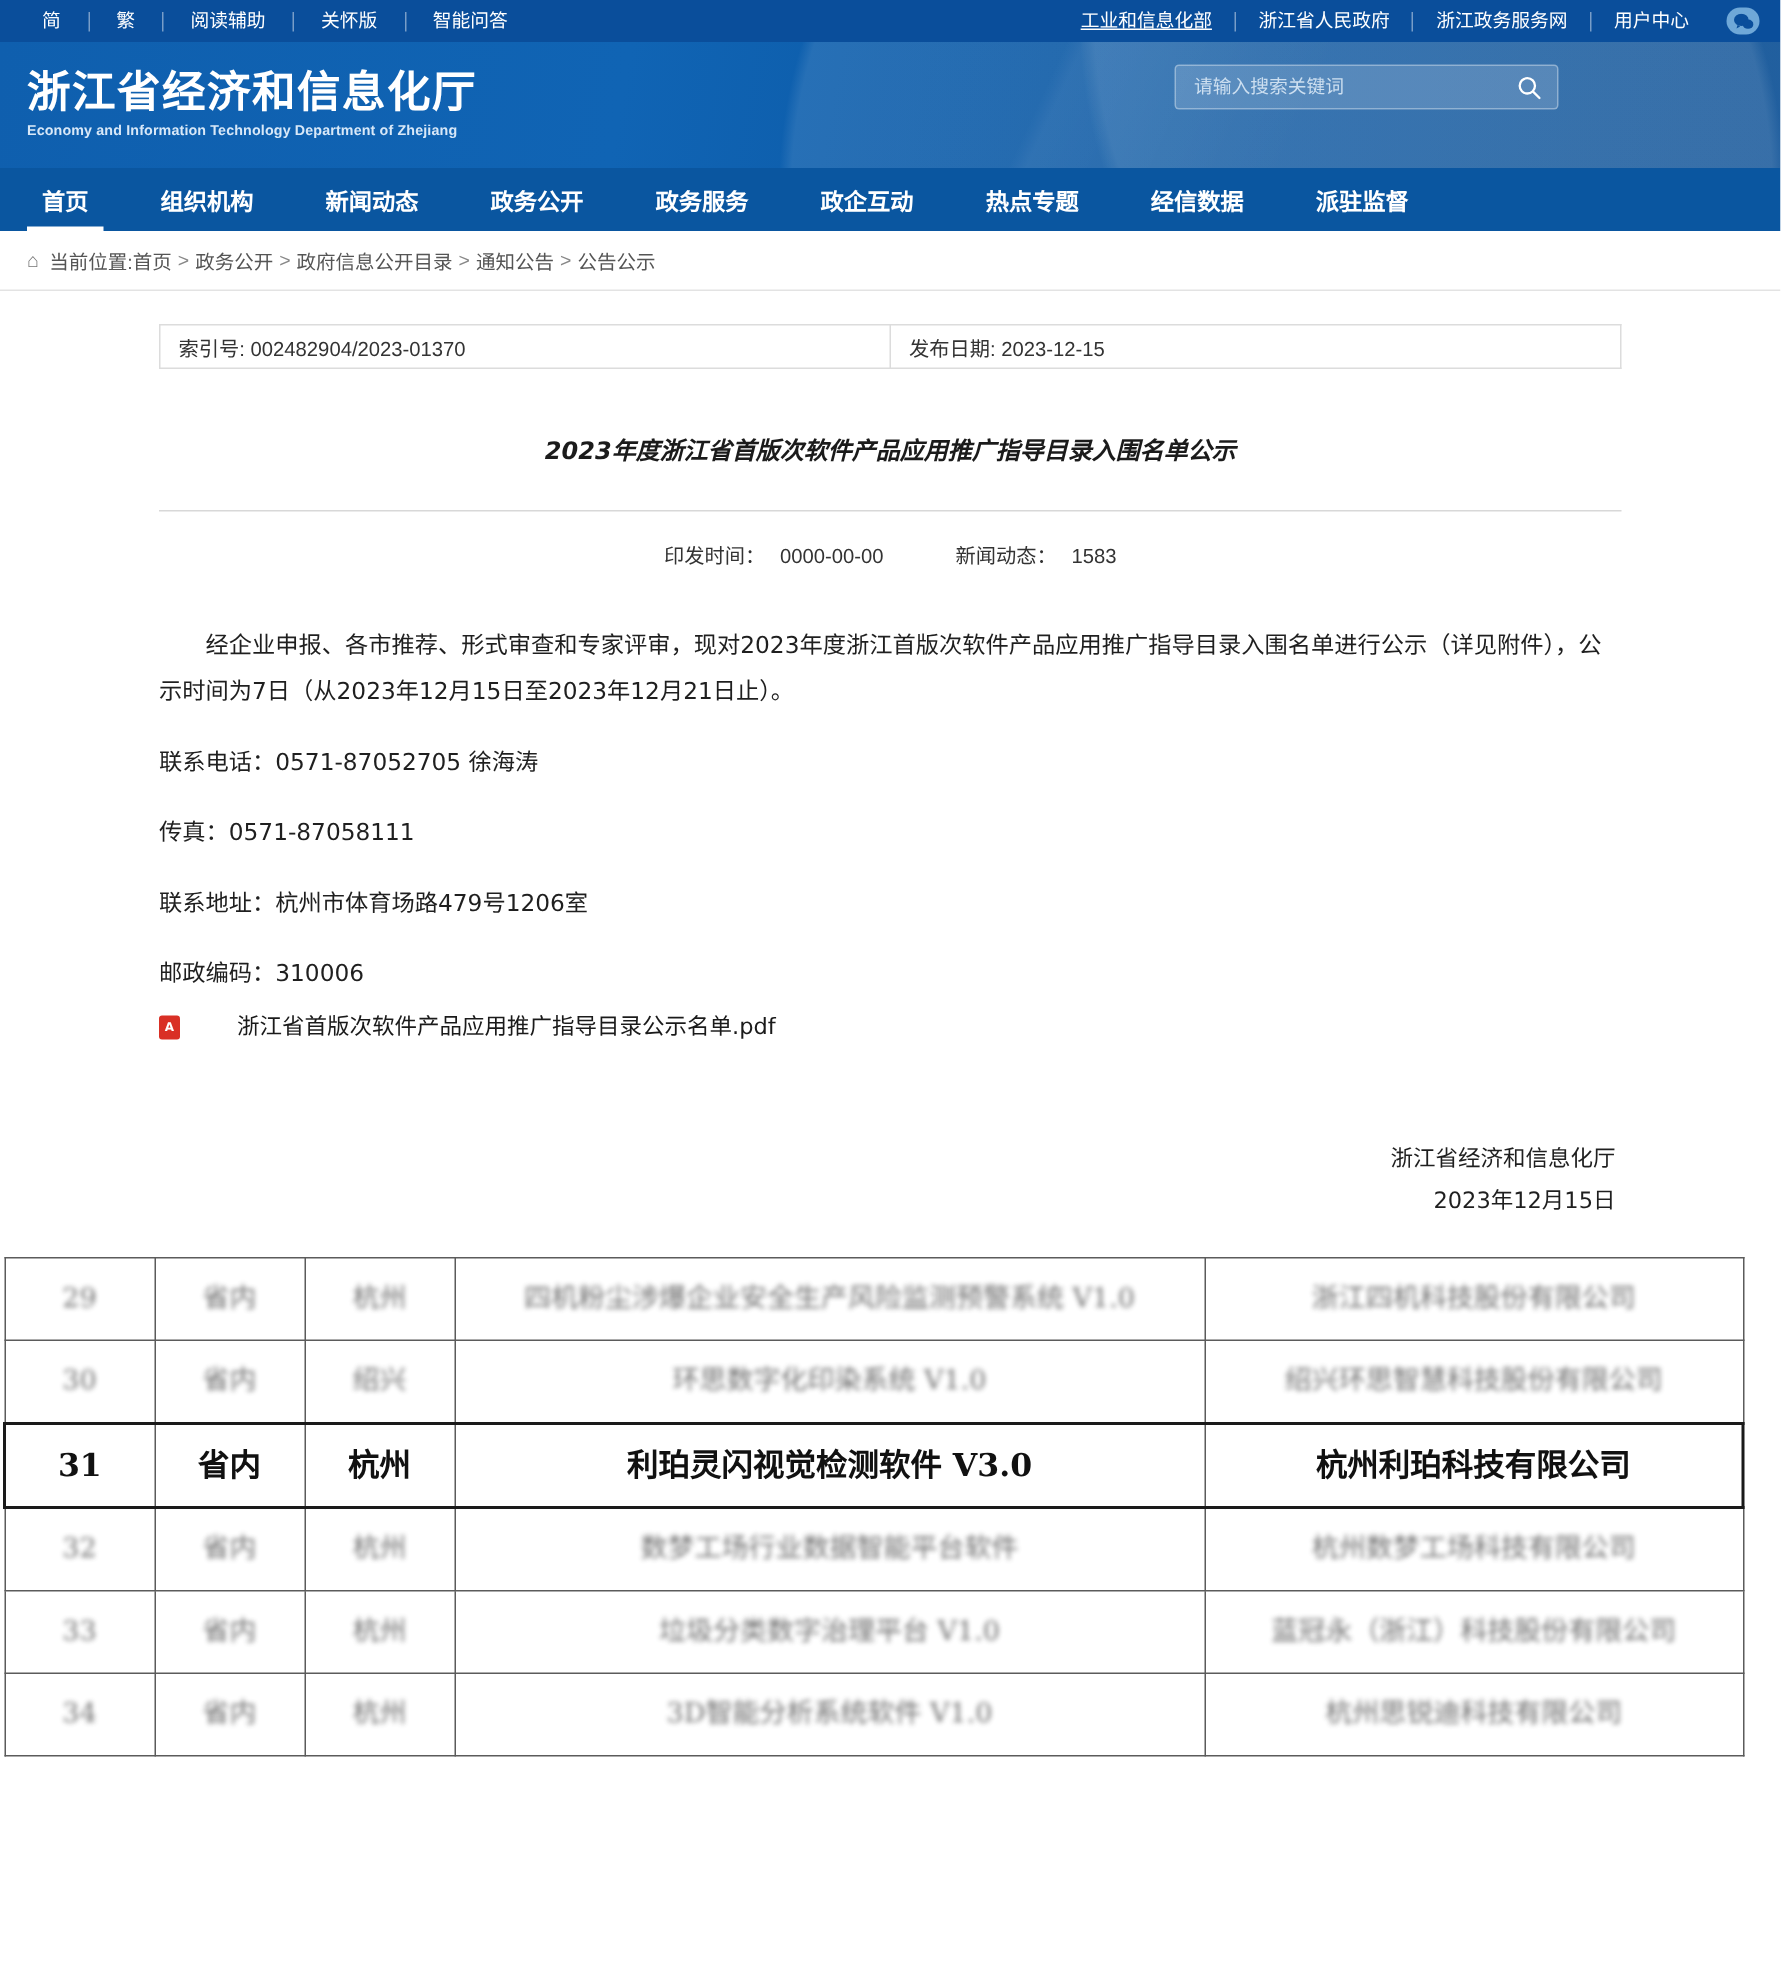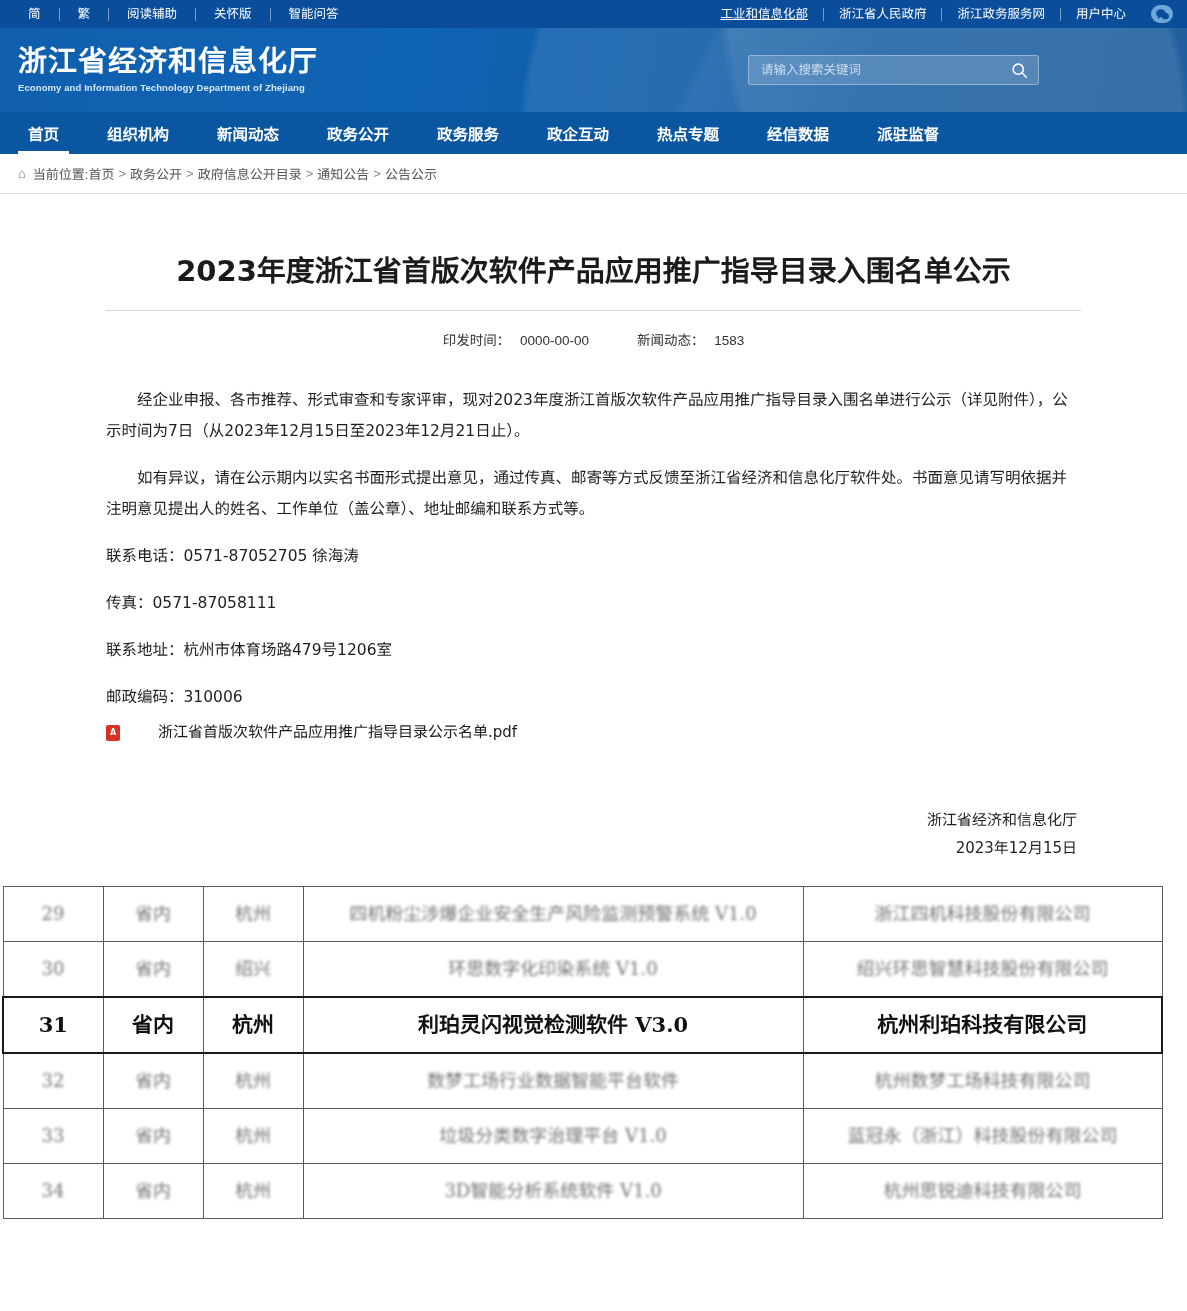--- a/index.html
+++ b/index.html
@@ -77,22 +77,22 @@
     font-family: "DejaVu Sans", "Liberation Sans", sans-serif;
   }
   .logo-en {
     font-size: 9.5px;
     color: #d8e8f8;
     letter-spacing: .1px;
     margin-top: 4px;
     font-weight: 700;
   }
   .search-box {
-    position: absolute; right: 148px; top: 27px; z-index: 2;
-    width: 291px; height: 30px;
+    position: absolute; right: 148px; top: 15px; z-index: 2;
+    width: 256px; height: 30px;
     background: rgba(255,255,255,.16);
     border: 1px solid rgba(255,255,255,.35);
     border-radius: 3px;
     display: flex; align-items: center;
   }
   .search-box input {
     flex: 1;
     background: transparent;
     border: 0;
     outline: none;
@@ -160,26 +160,27 @@
   table.meta td {
     border: 1px solid #dcdcdc;
     height: 29px;
     padding: 0 12px;
     white-space: nowrap;
   }
   table.meta td.c1 { width: 50%; }
 
   .doc-title {
     text-align: center;
-    font-size: 29px;
+    font-size: 16px;
     font-weight: 700;
     color: #1b1b1b;
     line-height: 34px;
     margin: 38px 0 0;
     font-family: "DejaVu Sans", "Liberation Sans", sans-serif;
+    font-style: italic;
   }
   .title-rule {
     border-bottom: 1px solid #d8d8d8;
     margin: 22px 0 0;
   }
   .doc-subinfo {
     display: flex;
     justify-content: center;
     gap: 48px;
     font-size: 13.5px;
@@ -357,40 +358,49 @@
   <span class="crumb-sep">&gt;</span>
   <span>通知公告</span>
   <span class="crumb-sep">&gt;</span>
   <span>公告公示</span>
 </div>
 
 <div class="article">
 
   <table class="meta">
     <tbody>
+        <tr>
+      <td class="c1">
+        <span>索引号:</span>
+        <span>002482904/2023-01370</span>
+      </td>
+      <td class="c1">
+        <span>发布日期:</span>
+        <span>2023-12-15</span>
+      </td>
+    </tr>
   </tbody>
     </table>
 
   <h1 class="doc-title">2023年度浙江省首版次软件产品应用推广指导目录入围名单公示</h1>
   <div class="title-rule"></div>
 
   <div class="doc-subinfo">
     <div>
       <span class="lbl">印发时间：</span>
       <span>0000-00-00</span>
     </div>
     <div>
       <span class="lbl">新闻动态：</span>
       <span>1583</span>
     </div>
   </div>
 
   <div class="body-text">
     <p class="indent">经企业申报、各市推荐、形式审查和专家评审，现对2023年度浙江首版次软件产品应用推广指导目录入围名单进行公示（详见附件），公示时间为7日（从2023年12月15日至2023年12月21日止）。</p>
-    <p class="indent">如有异议，请在公示期内以实名书面形式提出意见，通过传真、邮寄等方式反馈至浙江省经济和信息化厅软件处。书面意见请写明依据并注明意见提出人的姓名、工作单位（盖公章）、地址邮编和联系方式等。</p>
     <p>联系电话：0571-87052705 徐海涛</p>
     <p>传真：0571-87058111</p>
     <p>联系地址：杭州市体育场路479号1206室</p>
     <p>邮政编码：310006</p>
     <div class="pdf-line">
       <span class="pdf-ico">A</span>
       <a href="#">浙江省首版次软件产品应用推广指导目录公示名单.pdf</a>
     </div>
   </div>
 

